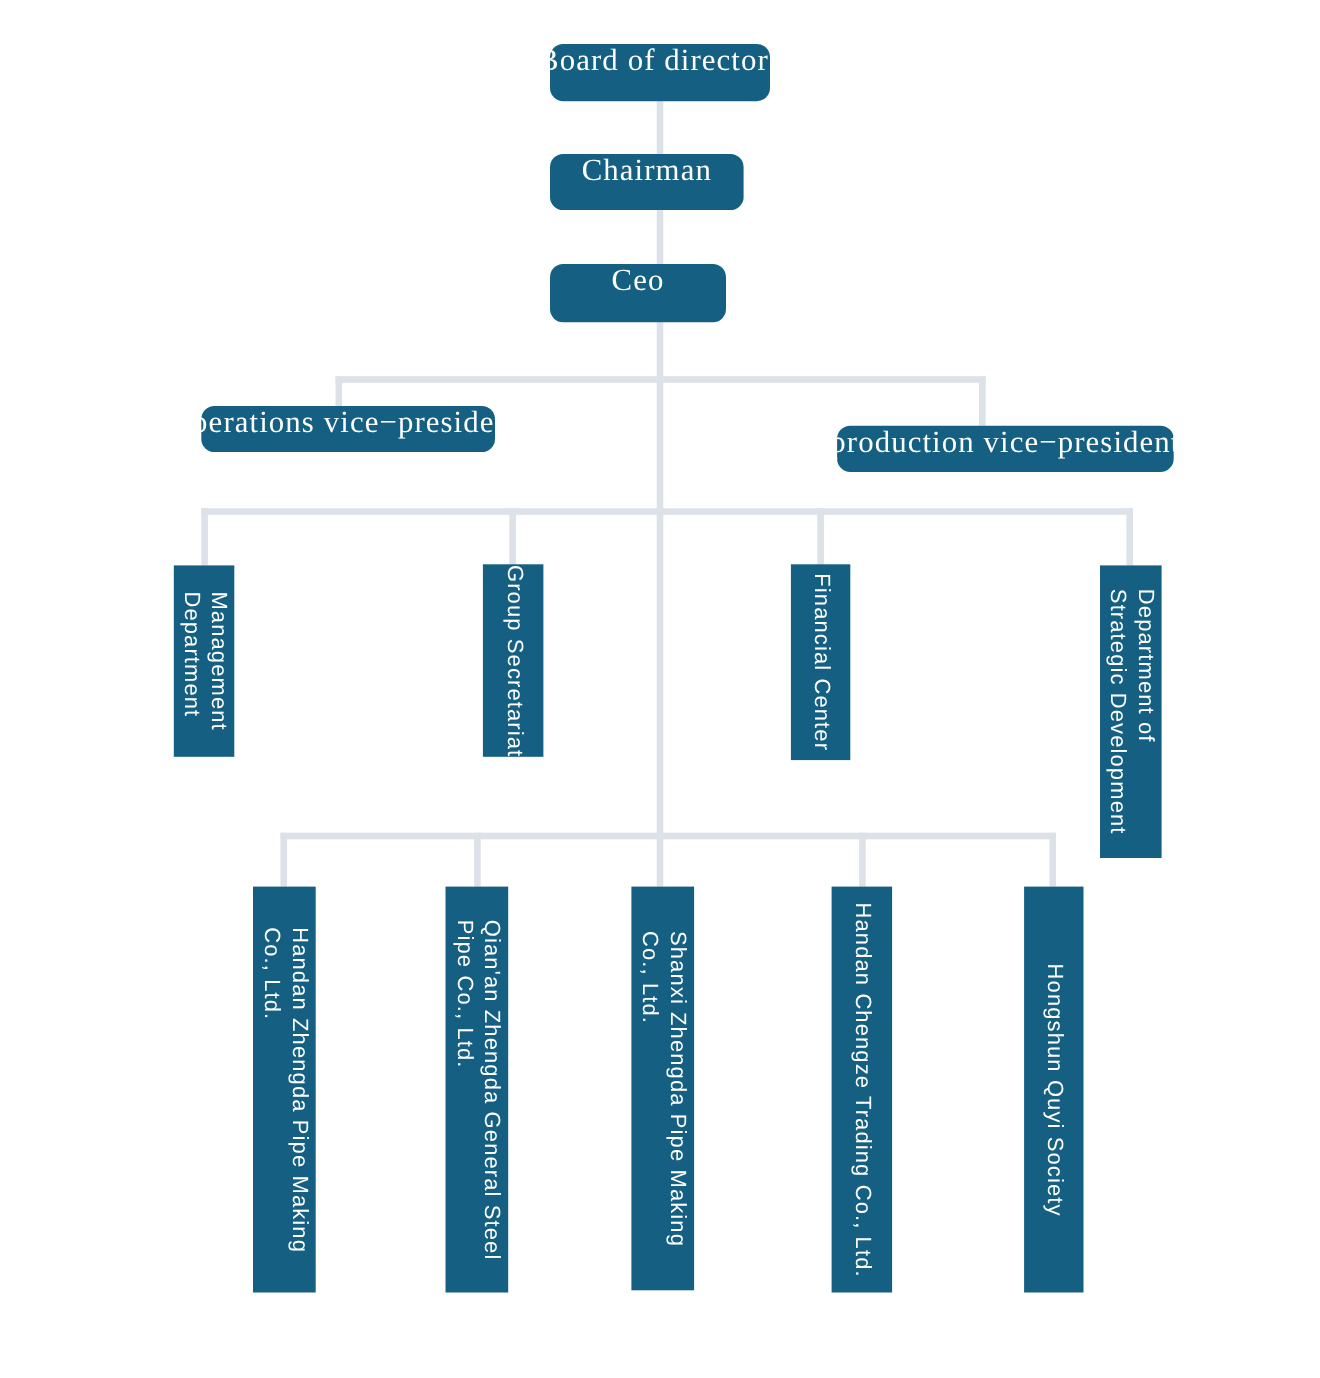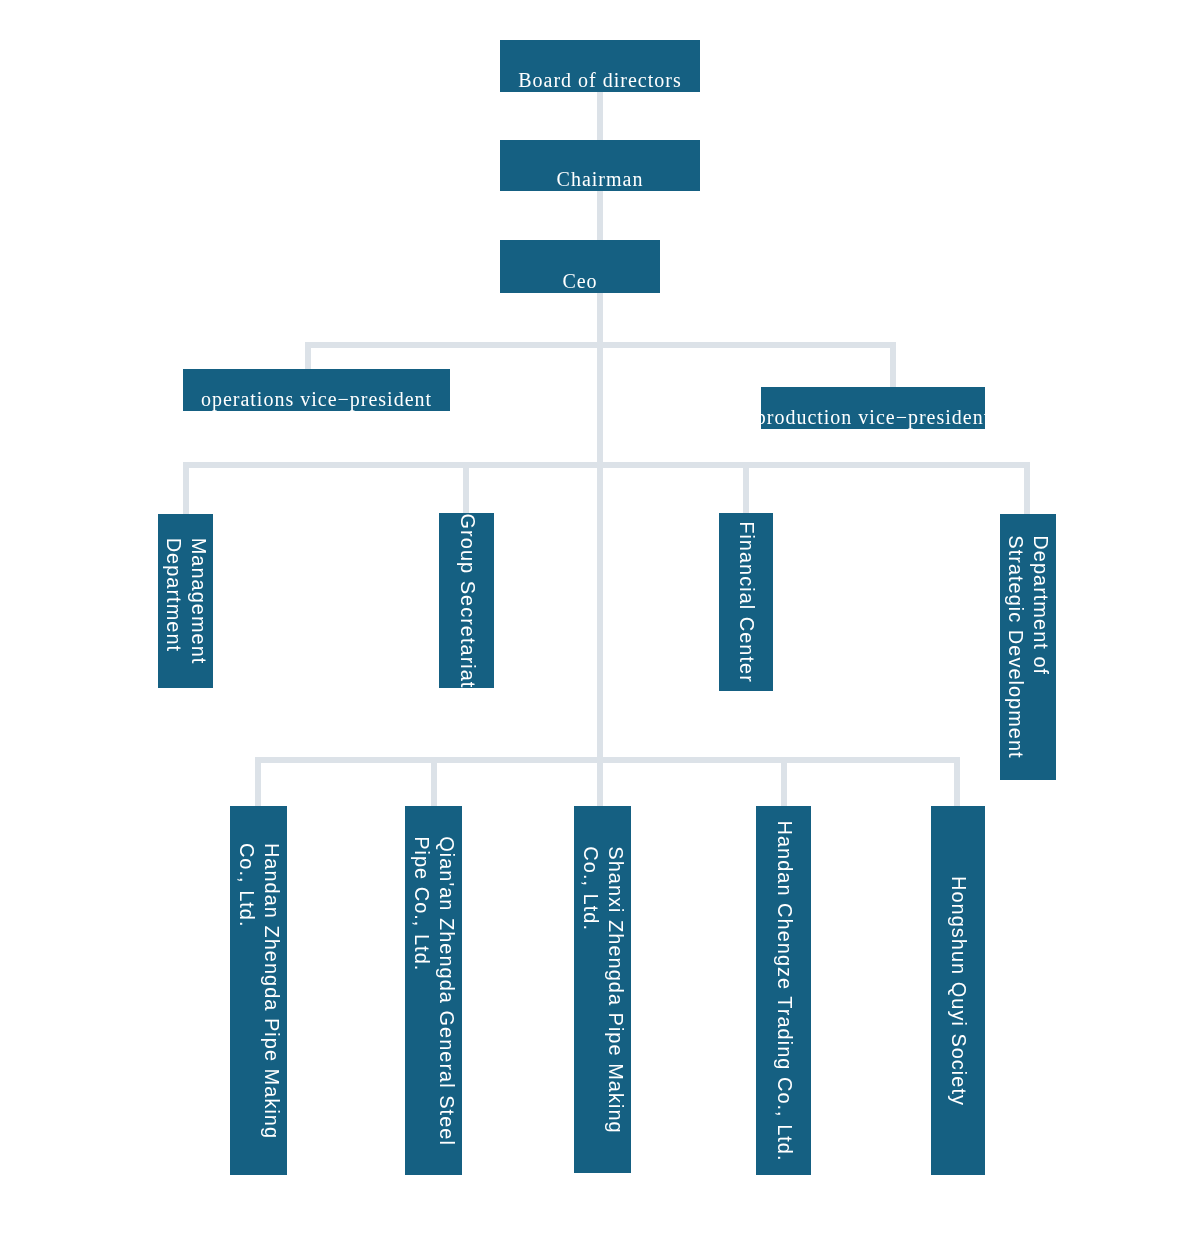--- a/index.html
+++ b/index.html
@@ -21,26 +21,27 @@
     position:absolute;
     background:var(--connector);
   }
   .node{
     position:absolute;
     background:var(--node-fill);
     color:var(--node-text);
   }
   .node-h{
     display:flex;
-    align-items:flex-end;
+    align-items:flex-start;
     justify-content:center;
     font-family:"Liberation Serif", serif;
-    font-size:20px;
+    font-size:28px;
     letter-spacing:1px;
     white-space:nowrap;
+    border-radius:12px;
   }
   .node-v .vtext{
     position:absolute;
     top:50%;
     left:50%;
     transform:translate(-50%,-50%) rotate(90deg);
     text-align:center;
     font-family:"Liberation Sans", sans-serif;
     font-size:20px;
     letter-spacing:1px;
@@ -74,31 +75,31 @@
   <div class="line" style="left:255px;top:757px;width:705px;height:6px"></div>
   <div class="line" style="left:255px;top:757px;width:6px;height:49px"></div>
   <div class="line" style="left:431px;top:757px;width:6px;height:49px"></div>
   <div class="line" style="left:597px;top:757px;width:6px;height:49px"></div>
   <div class="line" style="left:781px;top:757px;width:6px;height:49px"></div>
   <div class="line" style="left:954px;top:757px;width:6px;height:49px"></div>
 
   <div class="node node-h" style="left:500px;top:40px;width:200px;height:52px">
     <span>Board of directors</span>
   </div>
-  <div class="node node-h" style="left:500px;top:140px;width:200px;height:51px">
+  <div class="node node-h" style="left:500px;top:140px;width:176px;height:51px">
     <span>Chairman</span>
   </div>
   <div class="node node-h" style="left:500px;top:240px;width:160px;height:53px">
     <span>Ceo</span>
   </div>
 
   <div class="node node-h" style="left:183px;top:369px;width:267px;height:42px">
     <span>operations vice−president</span>
   </div>
-  <div class="node node-h" style="left:761px;top:387px;width:224px;height:42px">
+  <div class="node node-h" style="left:761px;top:387px;width:306px;height:42px">
     <span>production vice−president</span>
   </div>
 
   <div class="node node-v" style="left:158px;top:514px;width:55px;height:174px">
     <div class="vtext" style="width:174px">
       <span class="vlabel">Management
 Department</span>
     </div>
   </div>
   <div class="node node-v" style="left:439px;top:513px;width:55px;height:175px">

